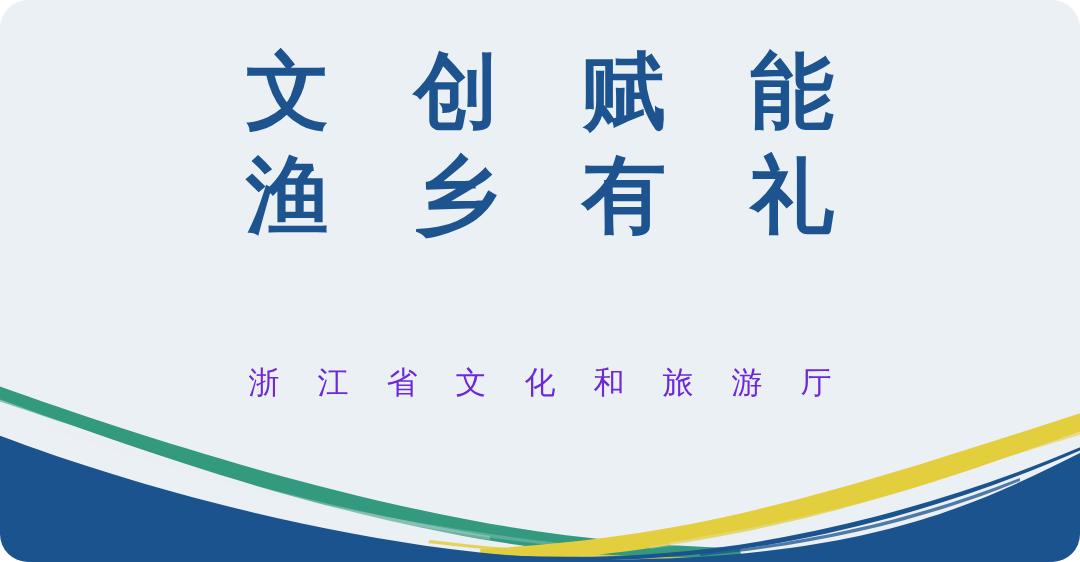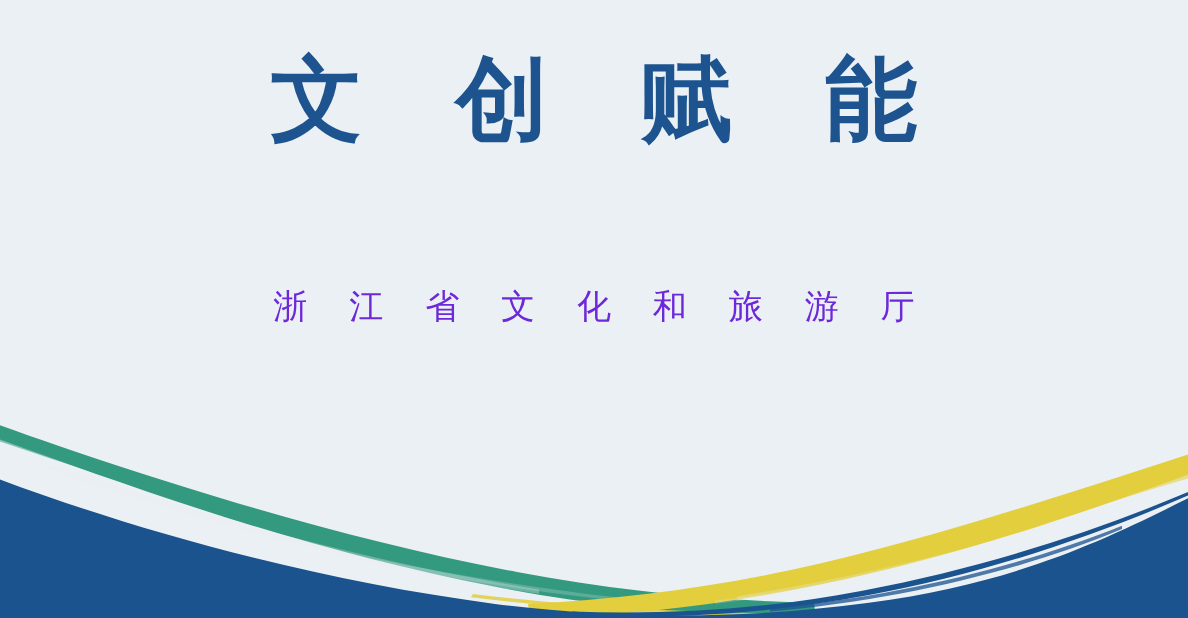--- a/index.html
+++ b/index.html
@@ -12,20 +12,21 @@
     overflow: hidden;
     font-family: "Liberation Serif", "DejaVu Serif", serif;
   }
 
   #poster {
     position: relative;
     width: 1080px;
     height: 562px;
     background: #ebf0f4;
     overflow: hidden;
+    border-radius: 28px;
   }
 
   
   #wave-art {
     position: absolute;
     left: 0;
     top: 0;
     width: 1080px;
     height: 562px;
     display: block;
@@ -127,16 +128,17 @@
                L 520 556 C 608 559, 696 554, 784 537
                C 894 516, 998 483, 1090 443 Z" fill="#1b538f"></path>
 
       <path d="M 1020 478 C 930 514, 820 542, 700 553 L 700 556
                C 822 545, 934 517, 1020 481 Z" fill="#1b538f" opacity="0.75"></path>
     </g>
   </svg>
 
   <div id="title-block">
     <div class="title-line" id="title-line-1">文创赋能</div>
+    <div class="title-line" id="title-line-2">渔乡有礼</div>
     <div id="subtitle">浙江省文化和旅游厅</div>
   </div>
 
 </div>
 
 </body></html>

